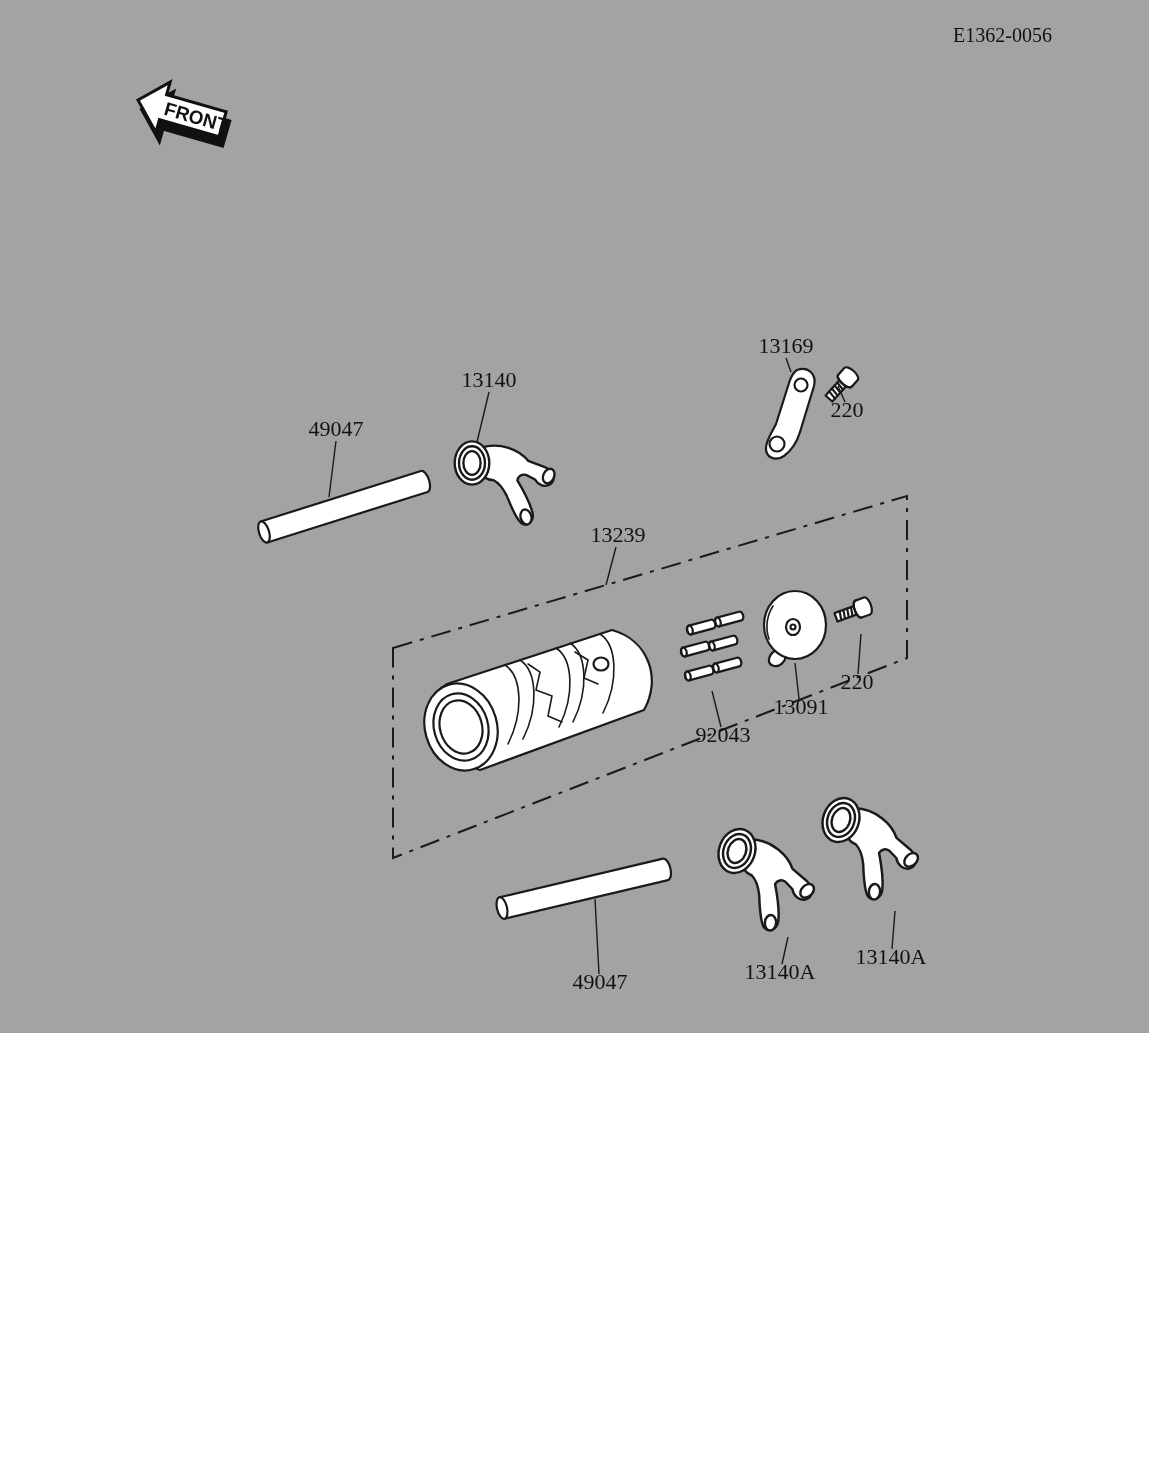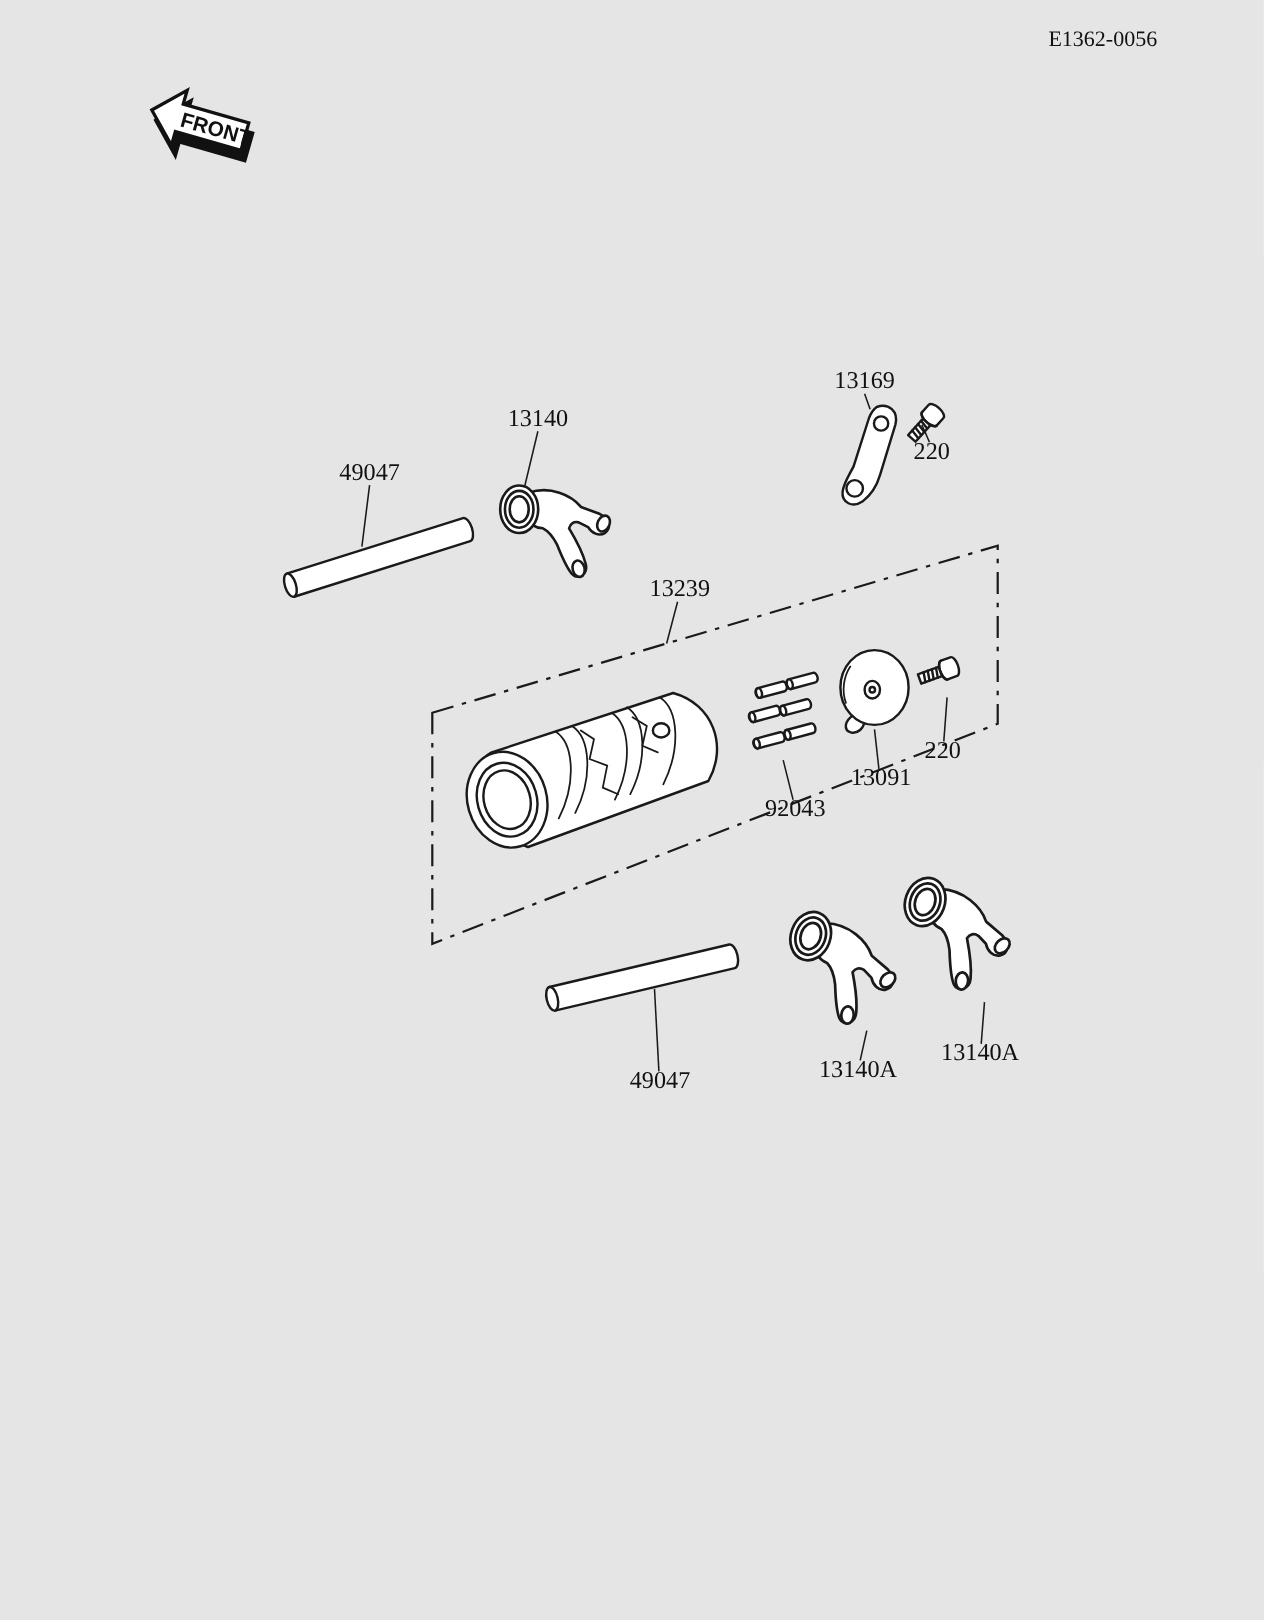--- a/index.html
+++ b/index.html
@@ -1,20 +1,20 @@
 <!DOCTYPE html>
 <html><head>
 <meta charset="utf-8">
 <style>
   html, body { margin: 0; padding: 0; background: #ffffff; }
   .page {
     position: relative;
     width: 1149px;
-    height: 1473px;
-    background: #e5e5e5;
+    height: 1033px;
+    background: #a3a3a3;
     font-family: "Liberation Serif", serif;
     overflow: hidden;
   }
   svg { display: block; }
   .part {
     fill: #ffffff;
     stroke: #1a1a1a;
     stroke-width: 2.2;
     stroke-linejoin: round;
     stroke-linecap: round;

